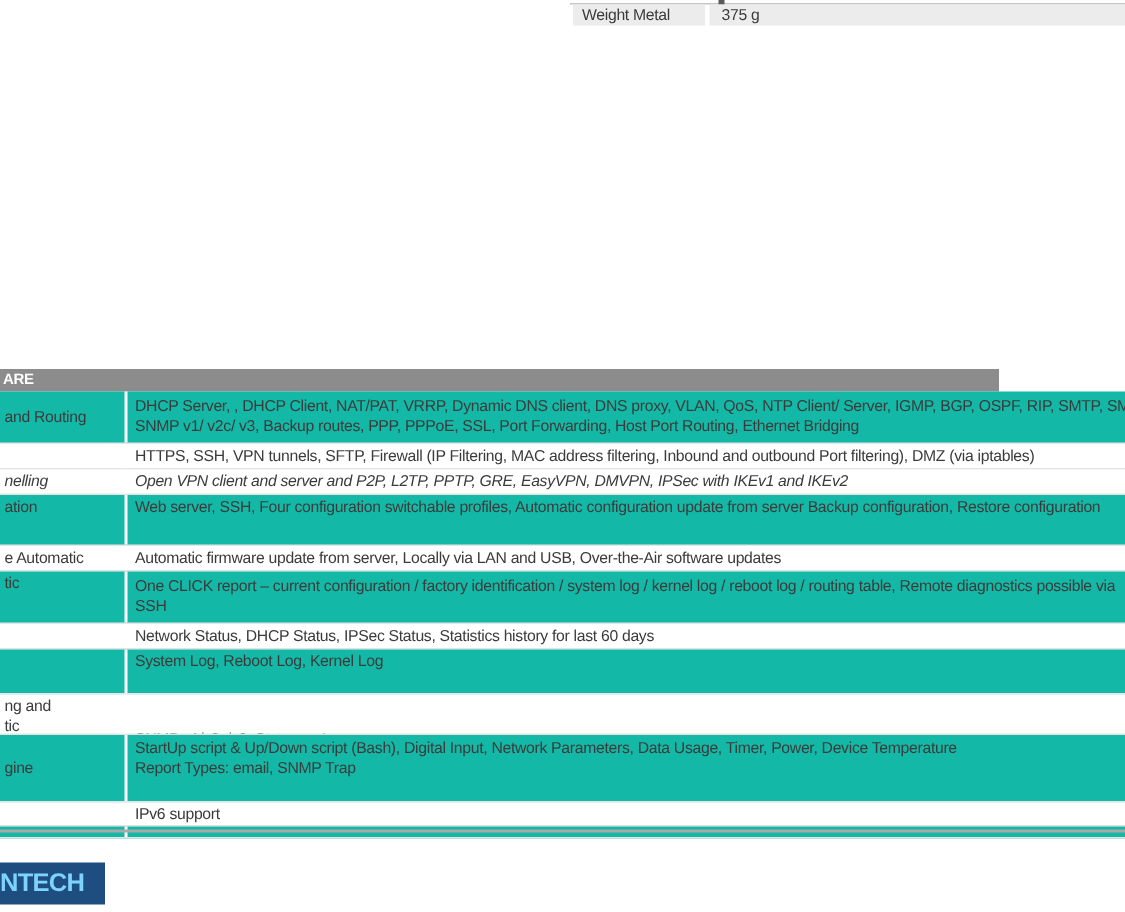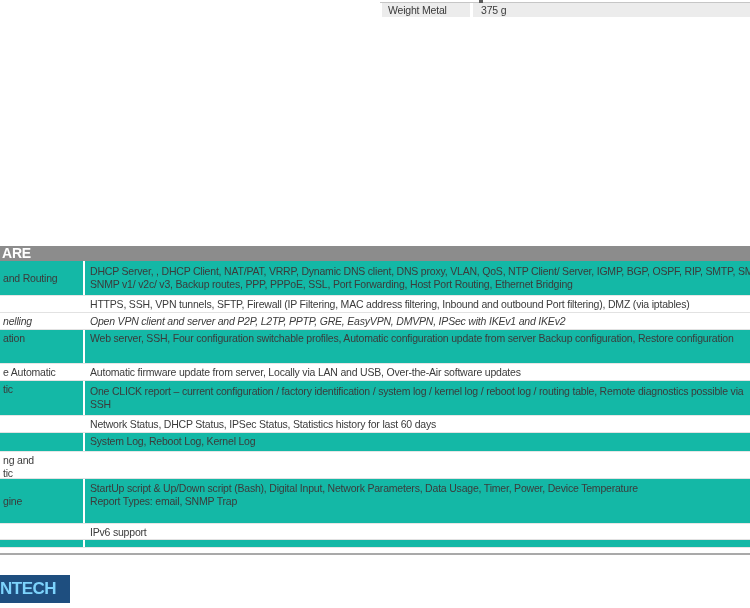--- a/index.html
+++ b/index.html
@@ -11,22 +11,22 @@
 
   
   .top-line{position:absolute;left:380px;top:2px;width:370px;height:1px;background:#c6c6c6;}
   .g-remnant{position:absolute;left:479px;top:0;width:4px;height:3px;background:#5a5a5a;}
   .top-row{position:absolute;left:382px;top:3px;width:368px;height:14px;display:flex;font-size:10.5px;letter-spacing:-0.2px;}
   .top-label{width:88px;background:#ececec;padding:1px 0 0 6px;box-sizing:border-box;margin-right:3px;}
   .top-value{flex:1;background:#ececec;padding:1px 0 0 8px;box-sizing:border-box;}
 
   
   .sw-header{
-    position:absolute;left:0;top:246px;width:750px;height:15px;background:#8c8c8c;
-    color:#ffffff;font-weight:bold;font-size:14px;line-height:15px;
+    position:absolute;left:0;top:246px;width:666px;height:15px;background:#8c8c8c;
+    color:#ffffff;font-weight:bold;font-size:10px;line-height:15px;
     padding-left:2px;box-sizing:border-box;letter-spacing:-0.2px;
   }
   .sw-rows{position:absolute;left:0;top:261px;width:750px;}
   .sw-row{display:flex;box-sizing:border-box;background:#ffffff;border-bottom:1px solid #e2e2e2;}
   .sw-row.shaded{background:#14b8a6;border-bottom:1px solid #e6e6e6;}
   .sw-label{
     width:85px;box-sizing:border-box;border-right:2px solid #ffffff;
     padding:2px 0 0 3px;font-size:10.5px;line-height:13px;letter-spacing:-0.2px;flex-shrink:0;
   }
   .sw-label.v-center{display:flex;flex-direction:column;justify-content:center;padding-top:0;}
@@ -103,21 +103,21 @@
           <div class="line">One CLICK report – current configuration / factory identification / system log / kernel log / reboot log / routing table, Remote diagnostics possible via</div>
           <div class="line">SSH</div>
         </div>
       </div>
       <div class="sw-row" style="height: 17px;">
         <div class="sw-label"></div>
         <div class="sw-content">
           <div class="line">Network Status, DHCP Status, IPSec Status, Statistics history for last 60 days</div>
         </div>
       </div>
-      <div class="sw-row shaded" style="height: 19px;">
+      <div class="sw-row shaded" style="height: 30px;">
         <div class="sw-label"></div>
         <div class="sw-content">
           <div class="line">System Log, Reboot Log, Kernel Log</div>
         </div>
       </div>
       <div class="sw-row" style="height: 27px;">
         <div class="sw-label">
           <div class="line">ng and</div>
           <div class="line">tic</div>
         </div>

